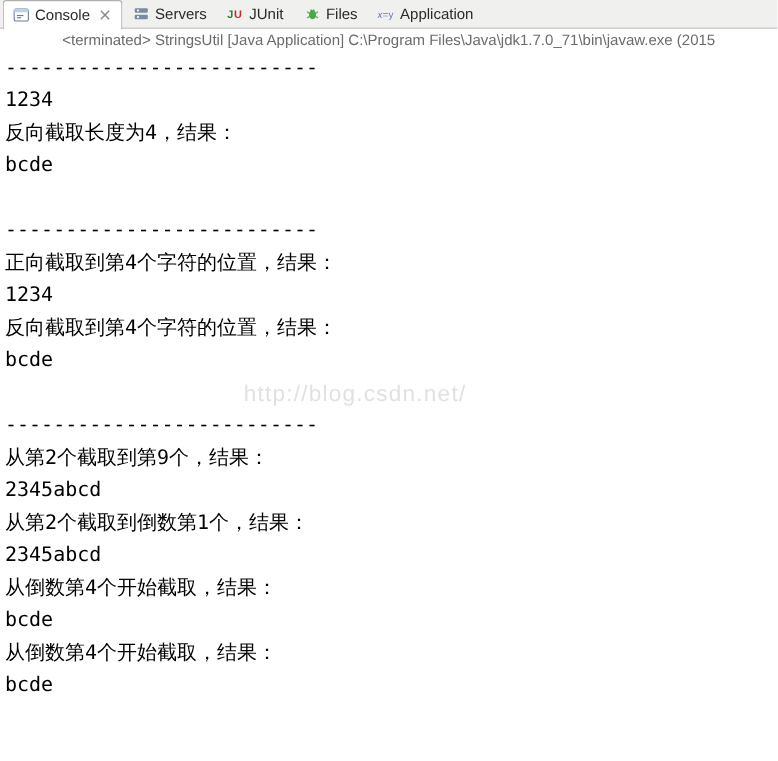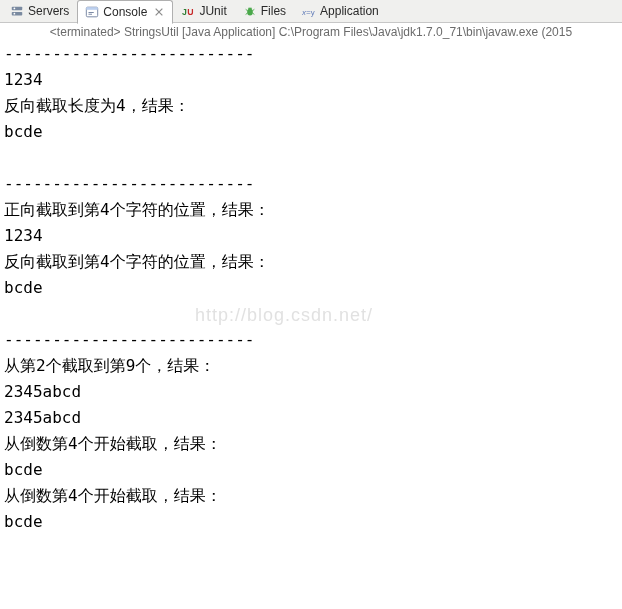--- a/index.html
+++ b/index.html
@@ -86,48 +86,48 @@
     letter-spacing: 1px;
     pointer-events: none;
     user-select: none;
   }
 </style>
 </head>
 <body>
 
 <div class="tab-bar">
 
-  <div class="tab">
-    <span class="icon">
-      <svg viewBox="0 0 16 16" width="14" height="14">
-          <rect x="2" y="3" width="12" height="4" rx="1" fill="#7a8aa0"></rect>
-          <rect x="2" y="9" width="12" height="4" rx="1" fill="#7a8aa0"></rect>
-          <circle cx="5" cy="5" r="1" fill="#fff"></circle>
-          <circle cx="5" cy="11" r="1" fill="#fff"></circle>
-        </svg>
-    </span>
-    <span>Servers</span>
-  </div>
-
   <div class="tab active">
     <span class="icon">
       <svg viewBox="0 0 16 16" width="14" height="14">
           <rect x="1.5" y="2.5" width="13" height="11" rx="1.5" fill="#fff" stroke="#6a7a99" stroke-width="1"></rect>
           <rect x="1.5" y="2.5" width="13" height="3" fill="#bcd0ef"></rect>
           <rect x="4" y="8" width="6" height="1" fill="#6a7a99"></rect>
           <rect x="4" y="10" width="4" height="1" fill="#6a7a99"></rect>
         </svg>
     </span>
     <span>Console</span>
     <span class="close">
       <svg viewBox="0 0 12 12" width="10" height="10">
           <line x1="2" y1="2" x2="10" y2="10" stroke="#8a8a8a" stroke-width="1.4"></line>
           <line x1="10" y1="2" x2="2" y2="10" stroke="#8a8a8a" stroke-width="1.4"></line>
         </svg>
     </span>
+  </div>
+
+  <div class="tab">
+    <span class="icon">
+      <svg viewBox="0 0 16 16" width="14" height="14">
+          <rect x="2" y="3" width="12" height="4" rx="1" fill="#7a8aa0"></rect>
+          <rect x="2" y="9" width="12" height="4" rx="1" fill="#7a8aa0"></rect>
+          <circle cx="5" cy="5" r="1" fill="#fff"></circle>
+          <circle cx="5" cy="11" r="1" fill="#fff"></circle>
+        </svg>
+    </span>
+    <span>Servers</span>
   </div>
 
 
   <div class="tab">
     <span class="icon">
       <svg viewBox="0 0 16 16" width="14" height="14">
           <text x="1" y="12" font-size="10" font-family="Arial" font-weight="bold" fill="#2e7d32">J</text>
           <text x="7" y="12" font-size="10" font-family="Arial" font-weight="bold" fill="#c62828">U</text>
         </svg>
     </span>
@@ -173,18 +173,19 @@
     <div class="line">&nbsp;</div>
     <div class="line">--------------------------</div>
     <div class="line">正向截取到第4个字符的位置，结果：</div>
     <div class="line">1234</div>
     <div class="line">反向截取到第4个字符的位置，结果：</div>
     <div class="line">bcde</div>
     <div class="line">&nbsp;</div>
     <div class="line">--------------------------</div>
     <div class="line">从第2个截取到第9个，结果：</div>
     <div class="line">2345abcd</div>
+    <div class="line">从第2个截取到倒数第1个，结果：</div>
     <div class="line">2345abcd</div>
     <div class="line">从倒数第4个开始截取，结果：</div>
     <div class="line">bcde</div>
     <div class="line">从倒数第4个开始截取，结果：</div>
     <div class="line">bcde</div>
   </div>
 
 </body></html>

